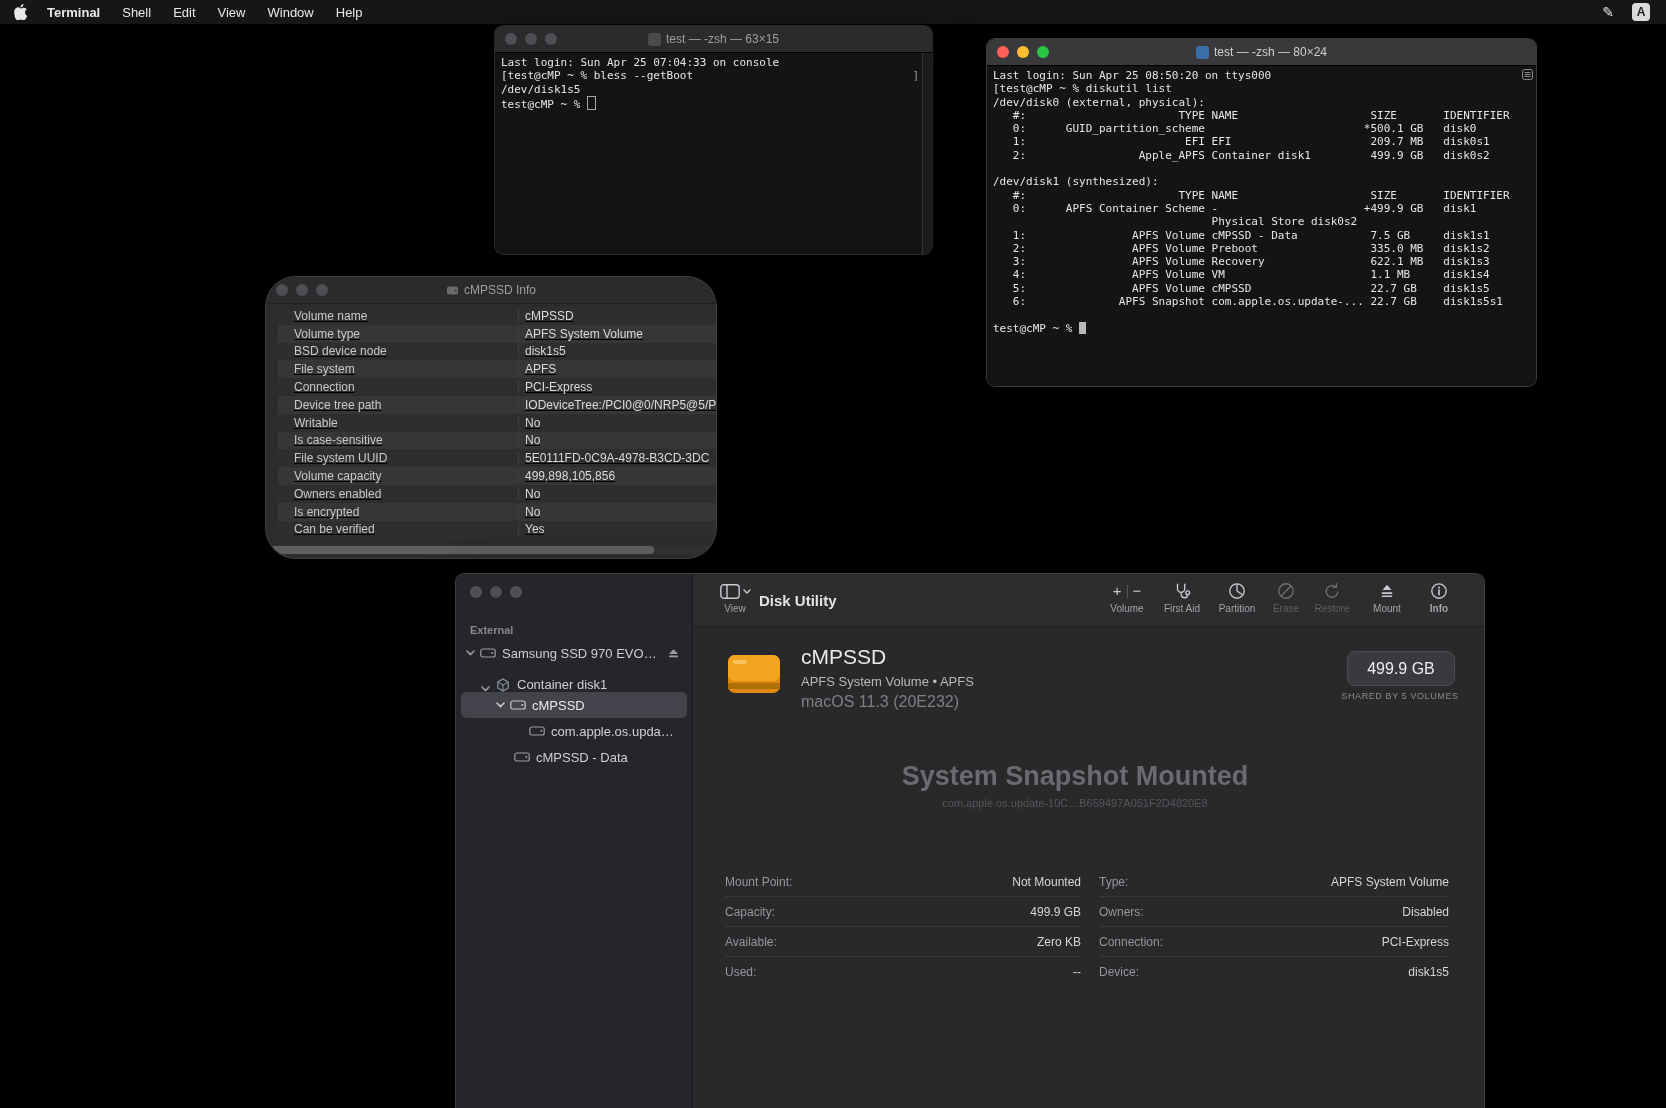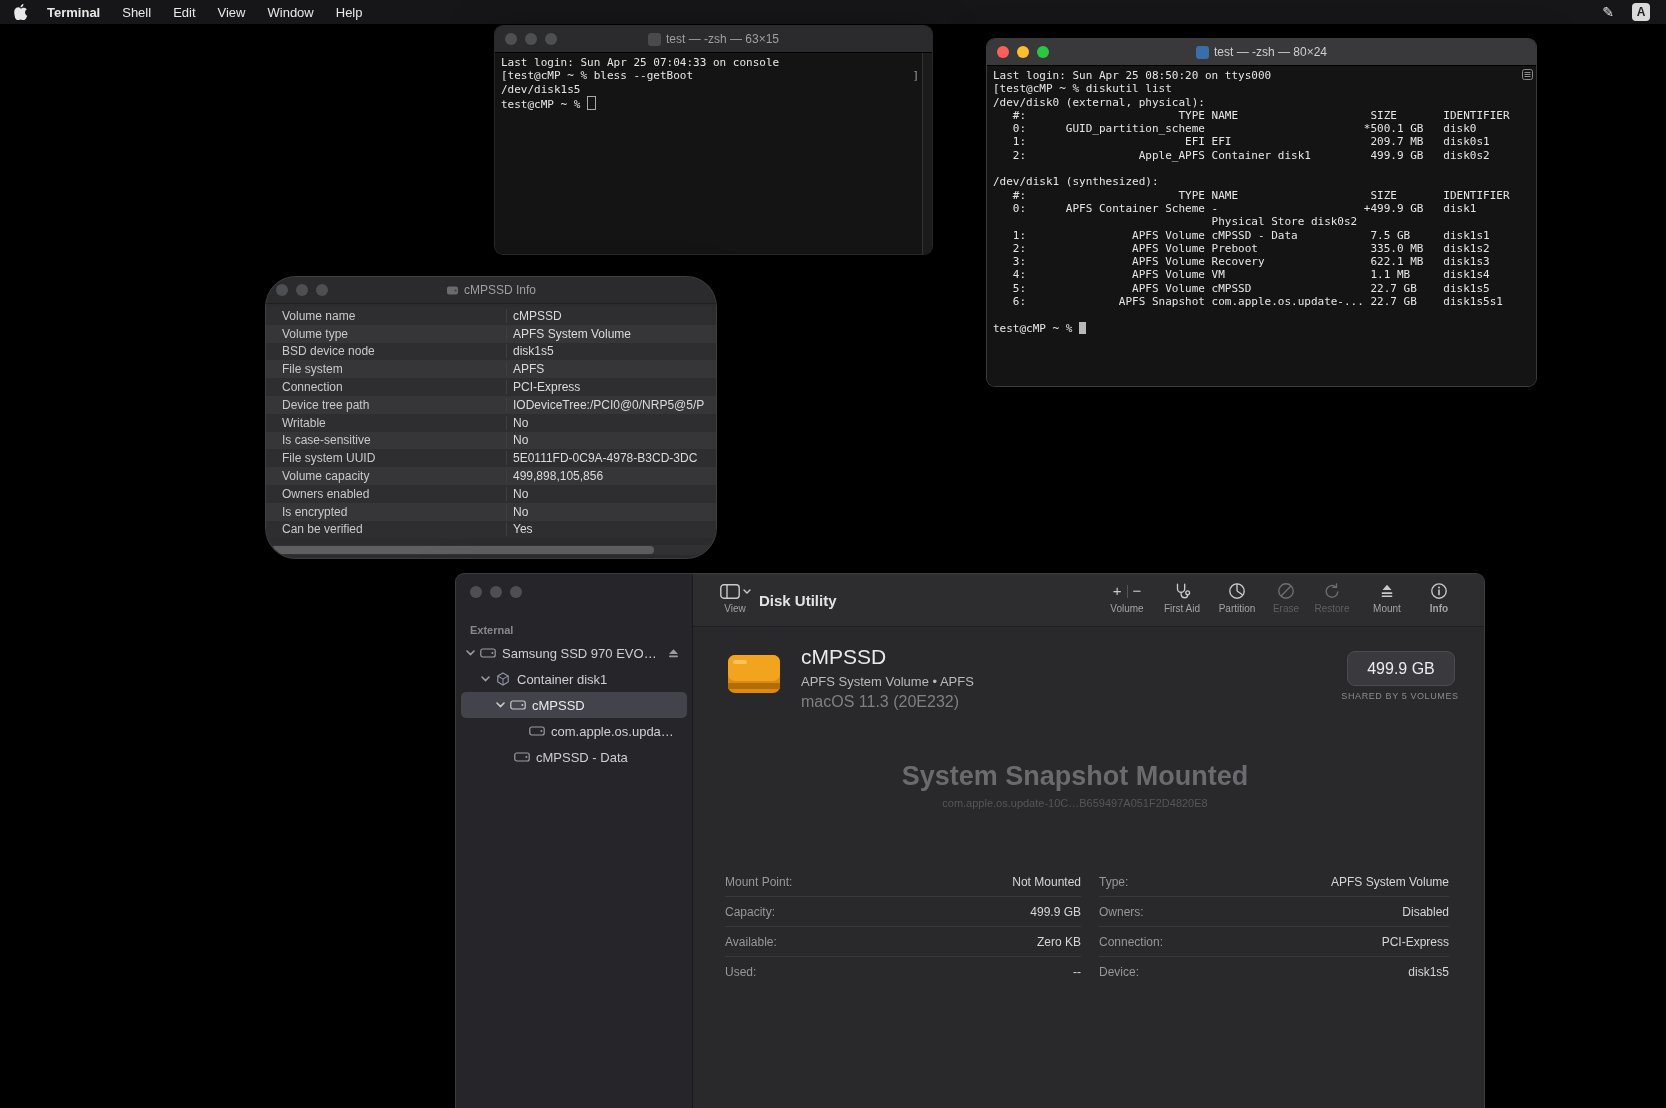--- a/index.html
+++ b/index.html
@@ -40,21 +40,21 @@
   .cursor.hollow{border:1px solid #a8a8a8;}
   .cursor.block{background:#b9b9b9;}
   .scrollstrip{position:absolute;top:27px;right:0;bottom:0;width:9px;background:#1b1b1b;border-left:1px solid #333;}
   .mark-close{position:absolute;right:13px;top:16px;font-family:"DejaVu Sans Mono",monospace;
               font-size:11px;color:#9a9a9a;}
   .t2grid{position:absolute;right:3px;top:30px;}
 
   
   .info-window{background:#2c2c2e;}
   .info-window .titlebar{height:26px;background:#2b2b2d;border-bottom:1px solid #202022;}
-  .irows{position:absolute;left:0;right:0;top:30px;}
+  .irows{position:absolute;left:12px;right:0;top:30px;text-decoration:underline;}
   .irow{height:17.8px;display:flex;align-items:center;font-size:12px;}
   .irow:nth-child(odd){background:#2e2e30;}
   .irow:nth-child(even){background:#363638;}
   .ilabel{width:224px;padding-left:16px;color:#c9c9cc;border-right:1px solid #3f3f42;
           white-space:nowrap;overflow:hidden;flex:none;}
   .ival{padding-left:6px;color:#dadadc;white-space:nowrap;overflow:hidden;}
   .hscroll-track{position:absolute;left:2px;right:2px;bottom:3px;height:10px;border-radius:5px;background:#323234;}
   .hscroll-thumb{position:absolute;left:3px;top:1px;width:383px;height:8px;border-radius:4px;background:#5f5f61;}
 
   
@@ -65,21 +65,21 @@
 
   .sb-section{position:absolute;left:14px;top:50px;font-size:11px;font-weight:700;color:#87878c;}
   .sb-rows{position:absolute;left:0;right:0;top:66px;}
   .sb-row{height:26px;display:flex;align-items:center;margin:0 5px;border-radius:5px;
           font-size:13px;color:#cfcfd2;white-space:nowrap;}
   .sb-row.sel{background:#43444b;color:#eaeaec;}
   .sb-chev{width:12px;flex:none;display:flex;justify-content:center;}
   .sb-ic{width:16px;flex:none;margin:0 6px 0 4px;display:flex;justify-content:center;}
   .sb-label{overflow:hidden;text-overflow:ellipsis;}
   .sb-eject{margin-left:auto;margin-right:8px;flex:none;display:flex;}
-  .pl0{padding-left:3px;}.pl1{padding-left:18px;}.pl2{padding-left:33px;}
+  .pl0{padding-left:3px;}.pl1{padding-left:18px;align-items:flex-end;}.pl2{padding-left:33px;}
   .pl3{padding-left:64px;text-align:right;}.pl2b{padding-left:49px;}
 
   .du-traffic{position:absolute;left:14px;top:12px;display:flex;gap:8px;}
 
   .view-ctl{position:absolute;left:19px;top:7px;width:46px;text-align:center;}
   .view-ctl .ticon{height:20px;display:flex;align-items:center;justify-content:center;gap:3px;}
   .du-title{position:absolute;left:66px;top:0;height:52px;display:flex;align-items:center;
             font-size:15px;font-weight:600;color:#e3e3e6;}
   .tbtn{position:absolute;top:7px;width:54px;text-align:center;}
   .tbtn .ticon{height:20px;display:flex;align-items:center;justify-content:center;}

